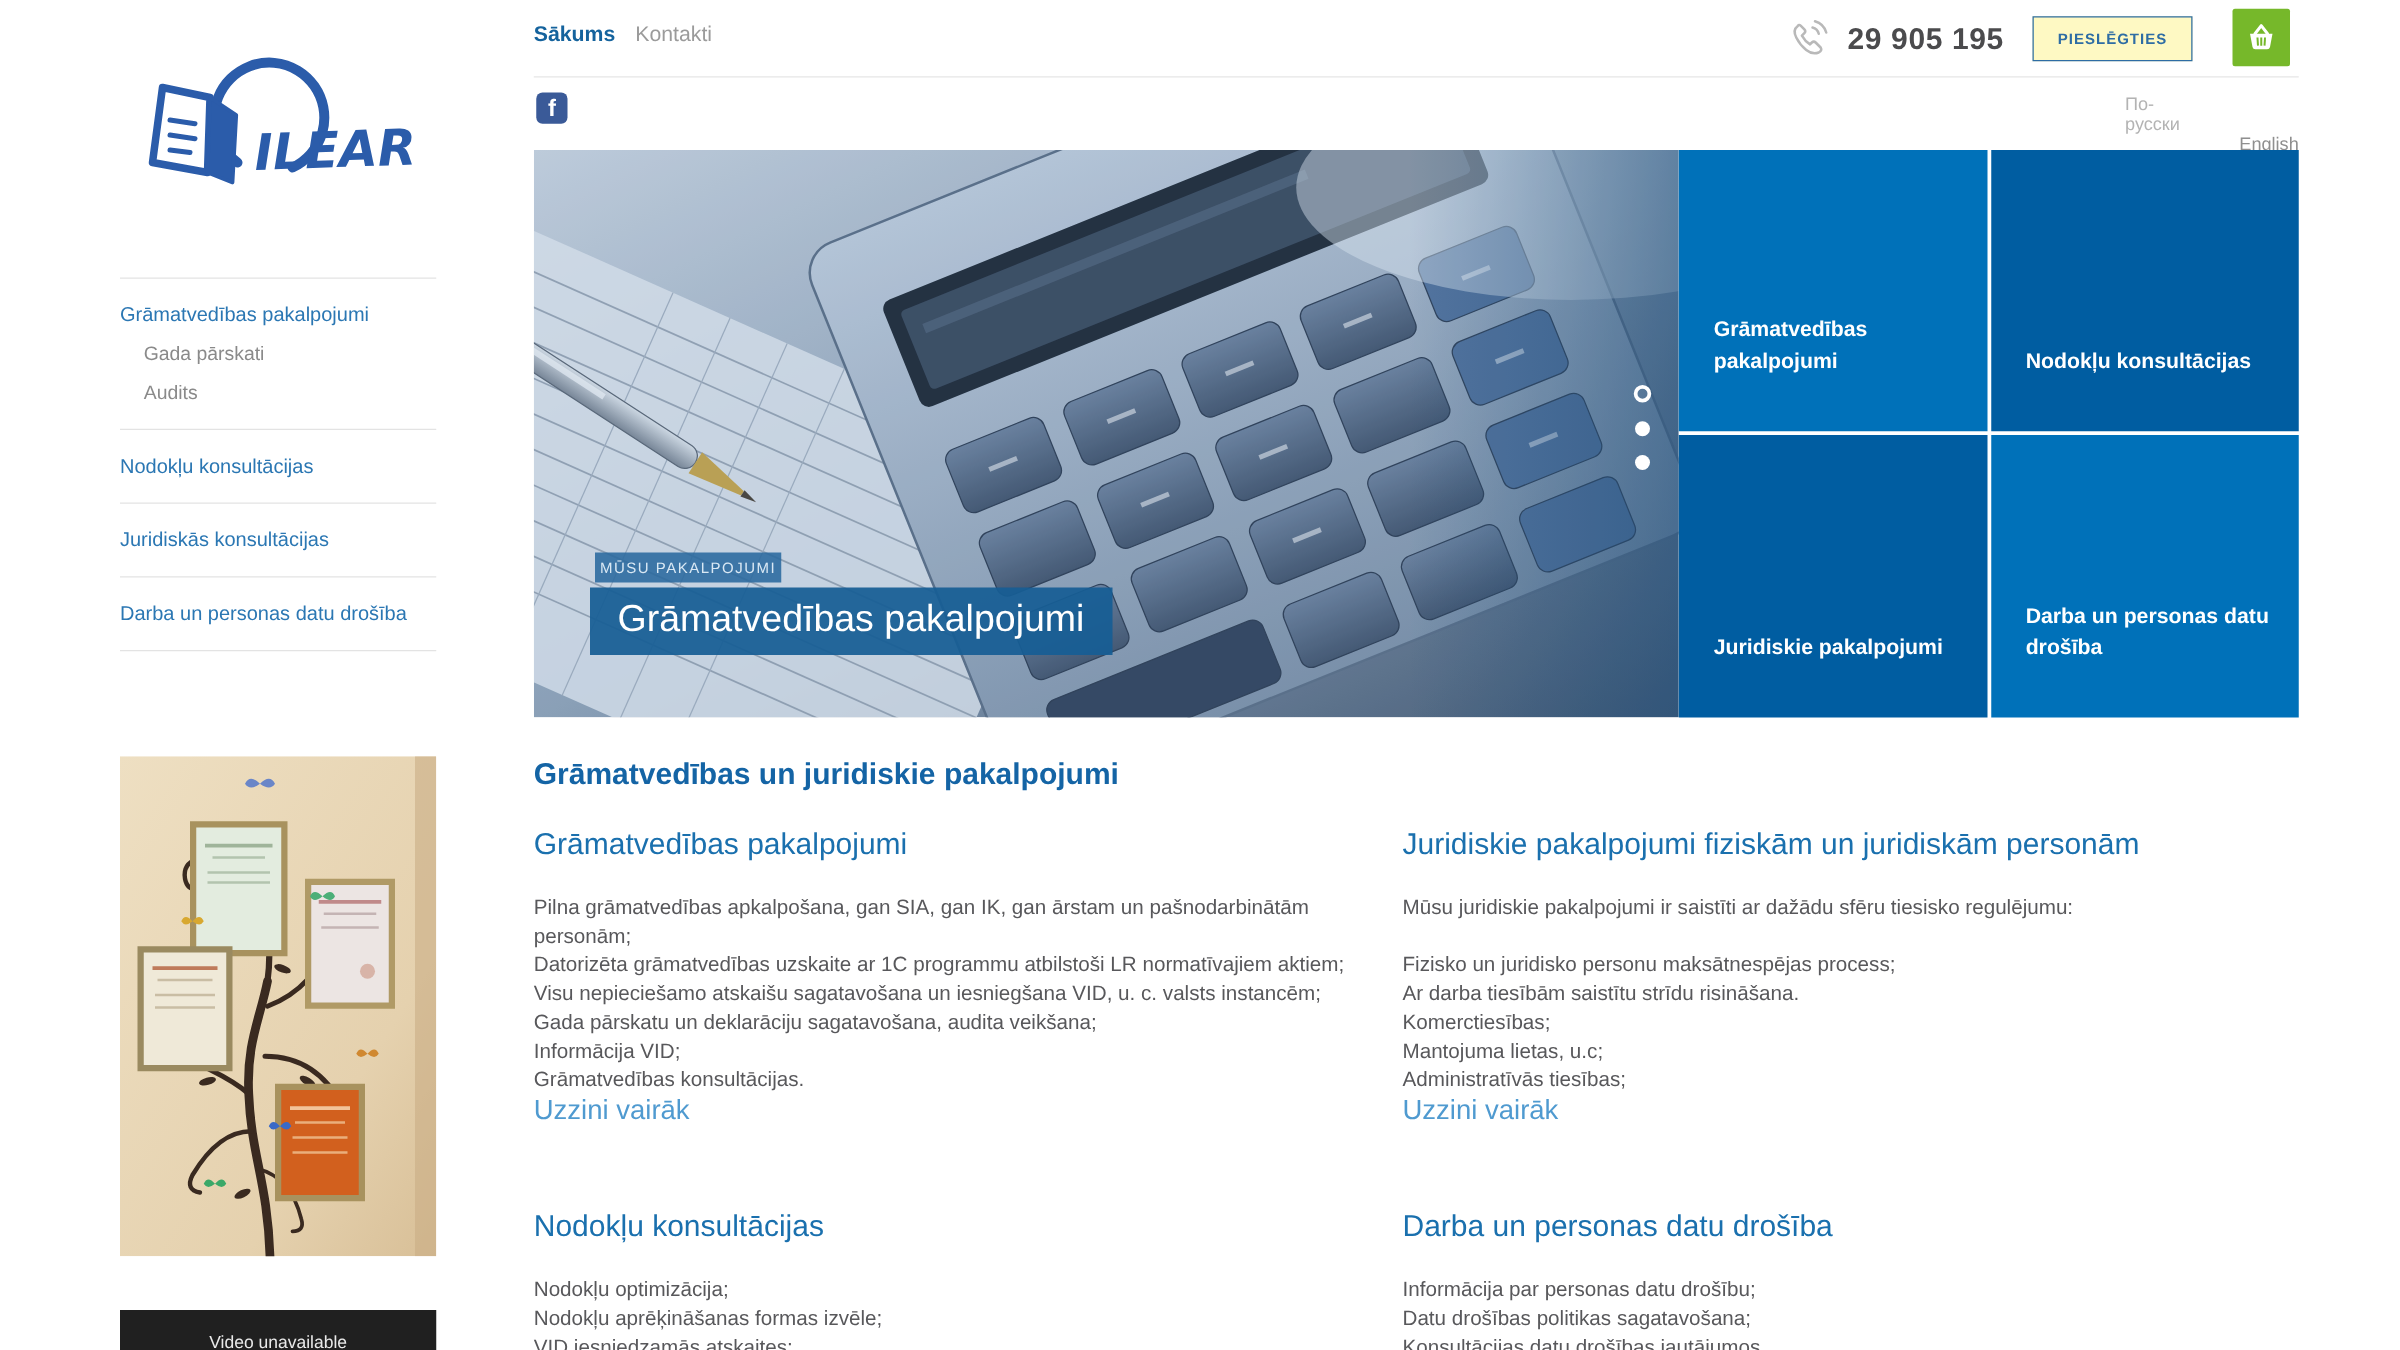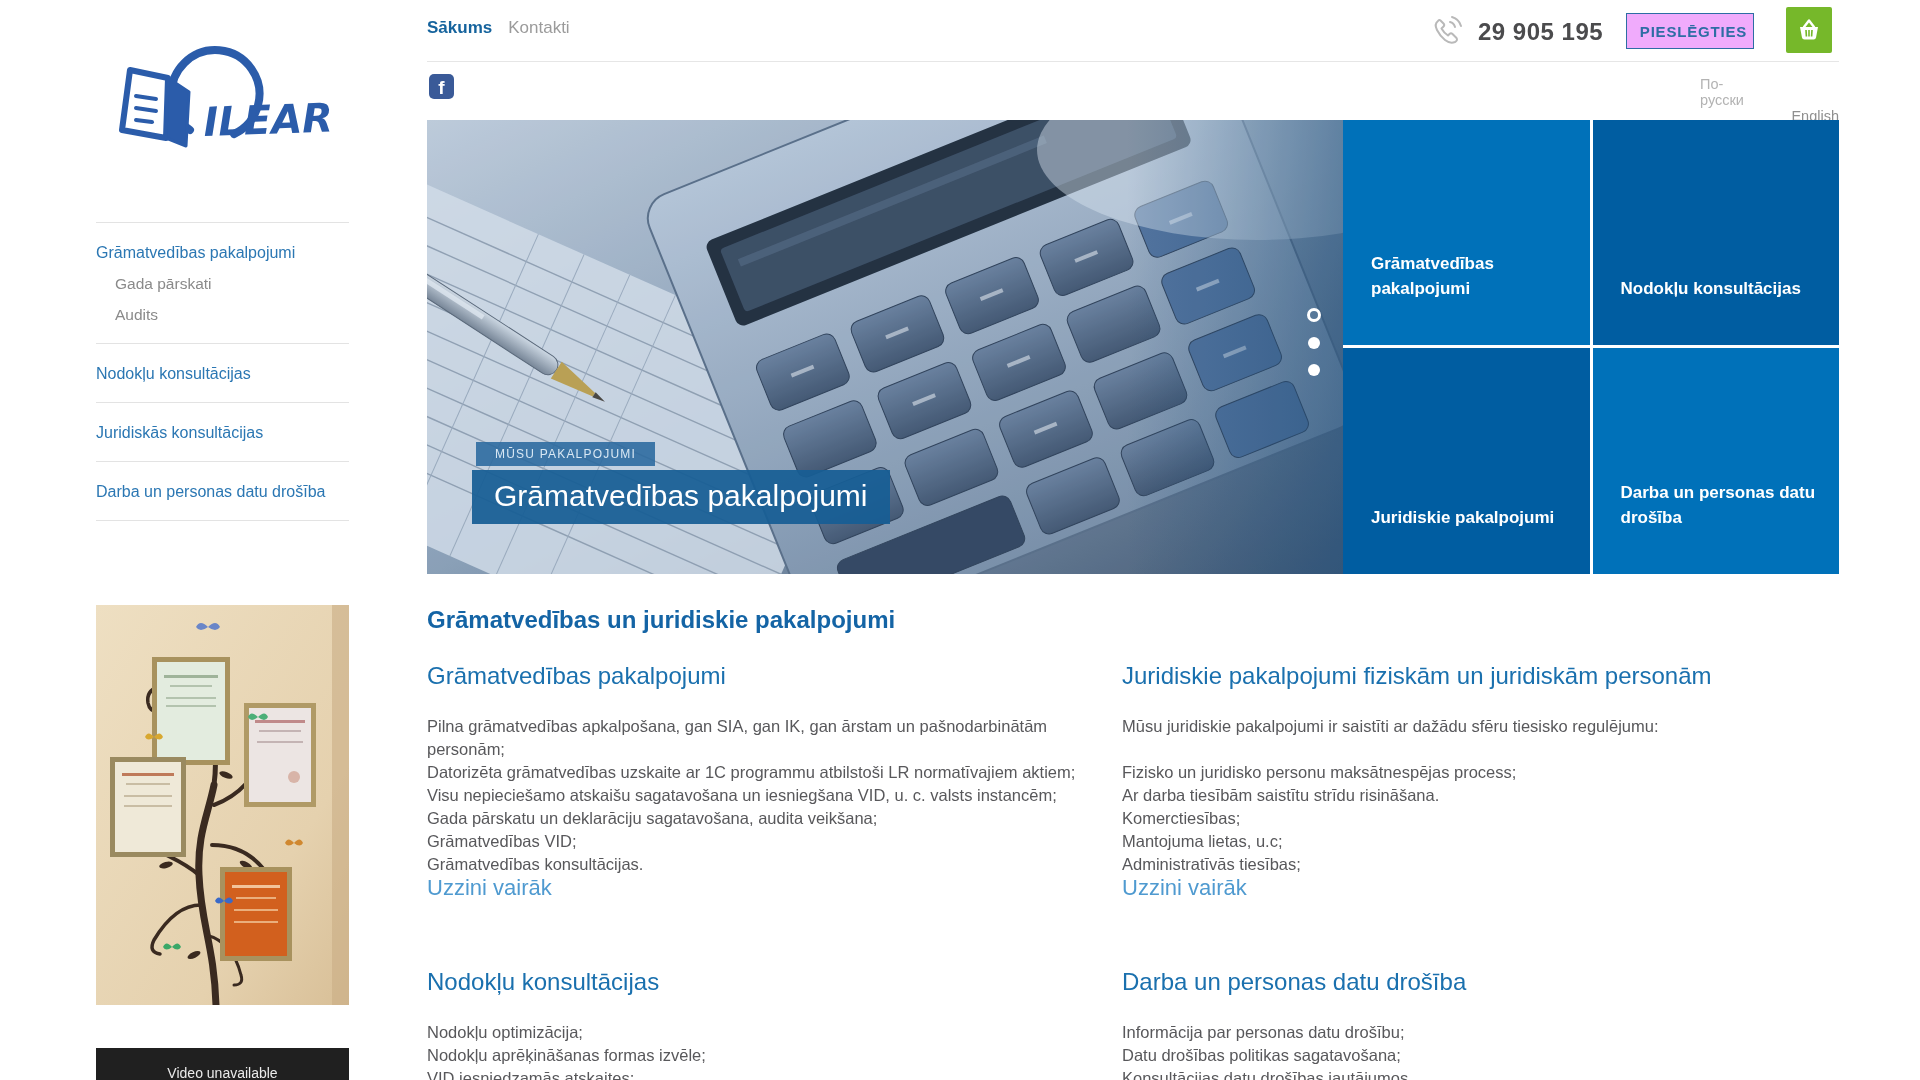--- a/index.html
+++ b/index.html
@@ -7,23 +7,23 @@
         font-family:"Liberation Sans", sans-serif;color:#58585b;}
 
   
   .logo{position:absolute;left:92px;top:38px;width:270px;height:110px;}
   .topnav{position:absolute;left:427px;top:18px;display:flex;gap:16px;font-size:17px;}
   .topnav .nav-link{cursor:pointer;text-decoration:none;}
   .nav-active{color:#15639d;font-weight:bold;}
   .nav-idle{color:#9b9b9b;}
   .phone-wrap{position:absolute;left:1428px;top:14px;display:flex;align-items:center;gap:14px;}
   .phone-num{font-size:24px;font-weight:bold;color:#4b4b4d;letter-spacing:.5px;}
-  .login-btn{position:absolute;left:1626px;top:13px;width:128px;height:36px;background:#f0abfc;
-             border:1px solid #2e6da4;color:#2e6da4;font-weight:bold;font-size:15px;
-             letter-spacing:.8px;cursor:pointer;font-family:"Liberation Sans",sans-serif;text-align:right;}
+  .login-btn{position:absolute;left:1626px;top:13px;width:128px;height:36px;background:#fef9c3;
+             border:1px solid #2e6da4;color:#2e6da4;font-weight:bold;font-size:12px;
+             letter-spacing:.8px;cursor:pointer;font-family:"Liberation Sans",sans-serif;}
   .basket-btn{position:absolute;left:1786px;top:7px;width:46px;height:46px;background:#76b82a;
               border:none;border-radius:2px;cursor:pointer;display:flex;align-items:center;justify-content:center;}
   .header-divider{position:absolute;left:427px;top:61px;width:1412px;height:1px;background:#e6e6e6;}
   .fb-btn{position:absolute;left:429px;top:74px;width:25px;height:25px;border-radius:5px;
           background:#3a5a98;color:#fff;display:flex;align-items:flex-end;justify-content:center;
           font-weight:bold;font-size:19px;cursor:pointer;overflow:hidden;line-height:23px;}
   .langs{position:absolute;top:76px;left:1700px;width:139px;display:flex;justify-content:flex-start;gap:26px;font-size:14.5px;}
   .lang-ru{color:#b3b3b3;cursor:pointer;}
   .lang-en{color:#8f8f8f;cursor:pointer;margin-top:32px;}
 
@@ -34,21 +34,21 @@
   .sm-item{color:#2b77b3;cursor:pointer;}
   .sm-sub{margin:13px 0 0 19px;color:#8a8a8a;font-size:15.5px;cursor:pointer;}
   .side-photo{position:absolute;left:96px;top:605px;width:253px;height:400px;}
   .video-block{position:absolute;left:96px;top:1048px;width:253px;height:80px;background:#202020;
                color:#eaeaea;font-size:14px;text-align:center;padding-top:17px;box-sizing:border-box;}
 
   
   .hero{position:absolute;left:427px;top:120px;width:1412px;height:454px;display:flex;}
   .hero-photo{position:relative;width:916px;height:454px;overflow:hidden;}
   .hero-tag{position:absolute;left:49px;top:322px;background:rgba(42,105,158,.88);color:#d9e8f4;
-            font-size:12px;letter-spacing:1.2px;padding:5px 19px;}
+            font-size:12px;letter-spacing:1.2px;padding:5px 4px;}
   .hero-title{position:absolute;left:45px;top:350px;background:rgba(23,94,148,.93);color:#ffffff;
               font-size:30px;padding:9px 22px 11px;}
   .dots{position:absolute;right:22px;top:188px;display:flex;flex-direction:column;gap:15px;align-items:center;}
   .dot{width:12px;height:12px;border-radius:50%;background:#fff;cursor:pointer;}
   .dot-active{width:8px;height:8px;background:transparent;border:3px solid #fff;}
   .tiles{width:496px;height:454px;display:grid;grid-template-columns:1fr 1fr;
          grid-template-rows:225px 226px;gap:3px;background:#fff;}
   .tile{position:relative;cursor:pointer;display:flex;align-items:flex-end;}
   .tile-light{background:#0071b9;}
   .tile-dark{background:#005da1;}
@@ -338,21 +338,21 @@
   </div>
 
   <h1 class="main-title">Grāmatvedības un juridiskie pakalpojumi</h1>
 
   <div class="section sec-0">
     <h2>Grāmatvedības pakalpojumi</h2>
     <div class="textline">Pilna grāmatvedības apkalpošana, gan SIA, gan IK, gan ārstam un pašnodarbinātām personām;</div>
     <div class="textline">Datorizēta grāmatvedības uzskaite ar 1C programmu atbilstoši LR normatīvajiem aktiem;</div>
     <div class="textline">Visu nepieciešamo atskaišu sagatavošana un iesniegšana VID, u. c. valsts instancēm;</div>
     <div class="textline">Gada pārskatu un deklarāciju sagatavošana, audita veikšana;</div>
-    <div class="textline">Grāmatvedības VID;</div>
+    <div class="textline">Informācija VID;</div>
     <div class="textline">Grāmatvedības konsultācijas.</div>
     <a class="more-link">Uzzini vairāk</a>
   </div>
 
   <div class="section sec-1">
     <h2>Juridiskie pakalpojumi fiziskām un juridiskām personām</h2>
     <div class="textline">Mūsu juridiskie pakalpojumi ir saistīti ar dažādu sfēru tiesisko regulējumu:</div>
     <div class="textline"></div>
     <div class="textline">Fizisko un juridisko personu maksātnespējas process;</div>
     <div class="textline">Ar darba tiesībām saistītu strīdu risināšana.</div>

